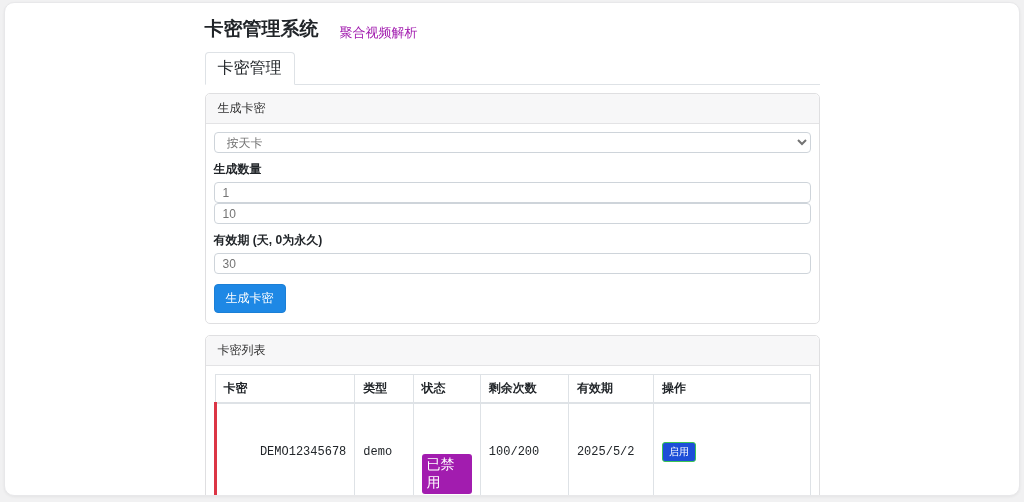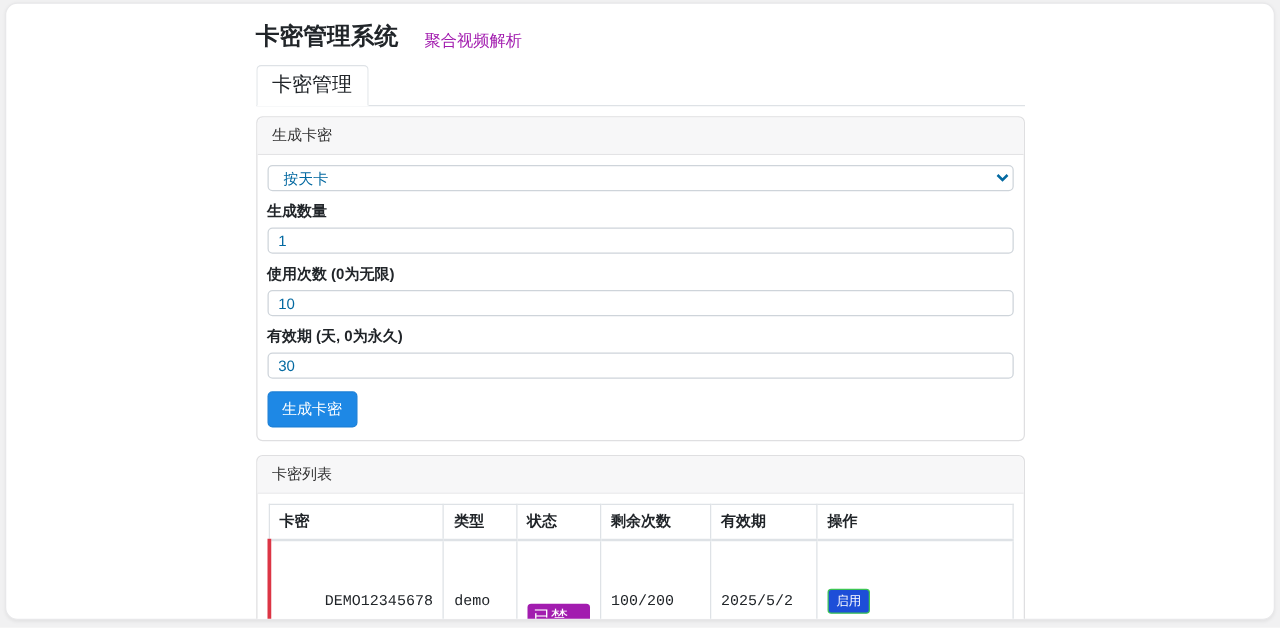--- a/index.html
+++ b/index.html
@@ -68,21 +68,21 @@
     font-weight: bold;
     color: #212529;
     margin: 8px 0 4px 0;
   }
   .form-label:first-child { margin-top: 2px; }
   .form-control, .form-select {
     display: block;
     width: 100%;
     height: 21px;
     font-size: 12px;
-    color: #0369a1;
+    color: #737373;
     padding: 1px 8px;
     border: 1px solid #ced4da;
     border-radius: 4px;
     background: #fff;
     outline: none;
     font-family: "Liberation Sans", "DejaVu Sans", sans-serif;
   }
   .btn-primary {
     margin-top: 10px;
     background: #1e88e5;
@@ -156,21 +156,20 @@
       <div class="panel-header">生成卡密</div>
       <div class="panel-body">
 
         <select class="form-select">
           <option>按天卡</option>
         </select>
 
         <label class="form-label">生成数量</label>
         <input class="form-control" type="text" value="1" style="">
 
-        <label class="form-label">使用次数 (0为无限)</label>
         <input class="form-control" type="text" value="10" style="">
 
         <label class="form-label">有效期 (天, 0为永久)</label>
         <input class="form-control" type="text" value="30" style="">
 
         <button class="btn-primary">生成卡密</button>
       </div>
     </div>
 
     <div class="panel">

